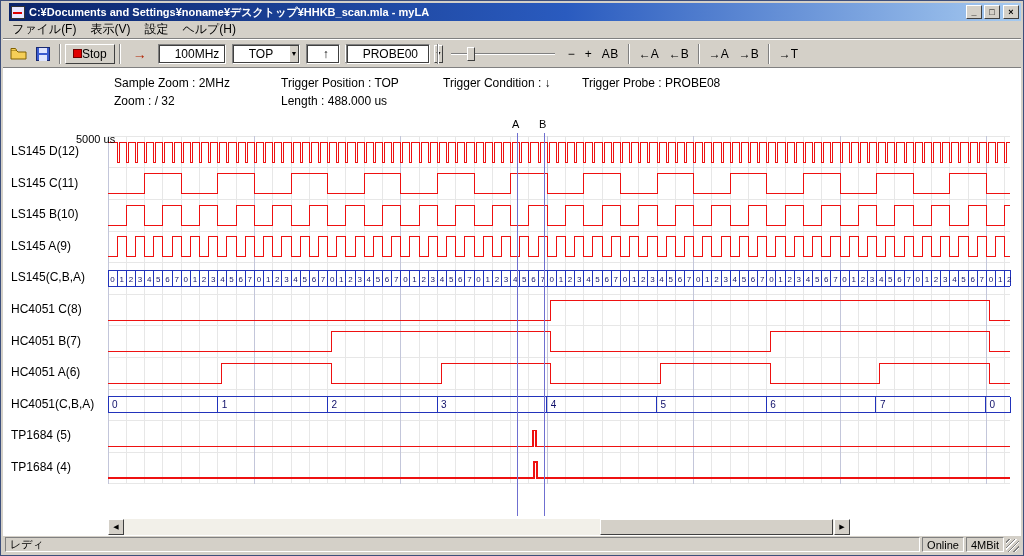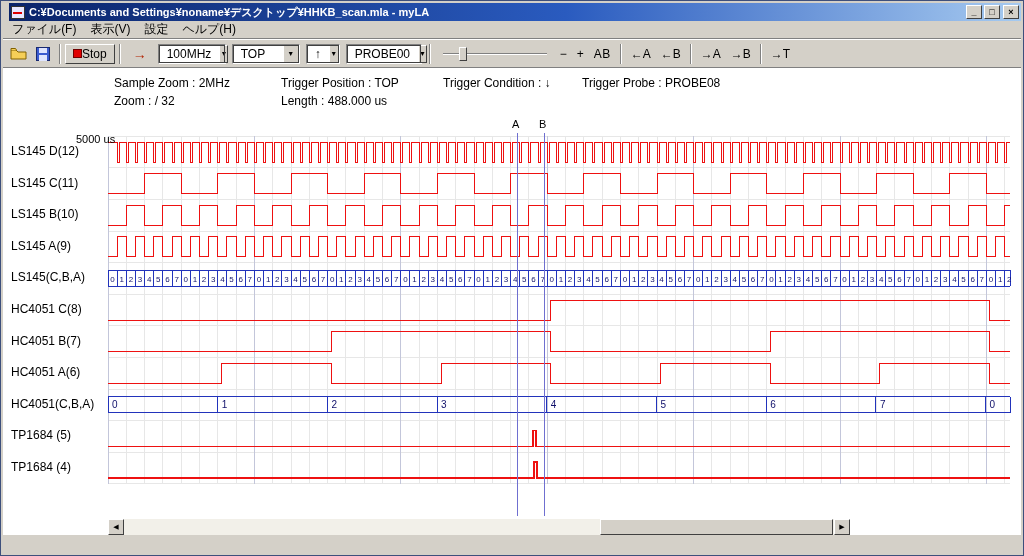--- a/index.html
+++ b/index.html
@@ -27,25 +27,25 @@
   .toolbar { height:29px; display:flex; align-items:center; border-top:1px solid #fff;
     border-bottom:1px solid #808080; padding:0 4px; font-size:12px; }
   .tool-icon-btn { width:24px; height:22px; display:flex; align-items:center; justify-content:center; }
   .tsep { width:0; height:20px; border-left:1px solid #808080; border-right:1px solid #fff; margin:0 4px; }
   .stop-btn { height:20px; display:flex; align-items:center; padding:0 7px; background:#d4d0c8;
     border:1px solid; border-color:#fff #404040 #404040 #fff; font-size:12px; }
   .stop-square { width:9px; height:9px; background:#e00000; border:1px solid #700000; }
   .run-btn { font-size:14px; color:#b22200; font-weight:bold; padding:0 8px; }
   .combo { height:20px; background:#fff; border:1px solid; border-color:#808080 #fff #fff #808080;
     outline:1px solid #404040; outline-offset:-2px; display:flex; align-items:center; margin:0 3px; }
-  .combo-text { padding:0 8px; font-size:12px; flex:1; white-space:nowrap; }
+  .combo-text { padding:0 16px; font-size:12px; flex:1; white-space:nowrap; }
   .combo-btn { width:16px; height:18px; background:#d4d0c8; border:1px solid;
     border-color:#fff #404040 #404040 #fff; display:flex; align-items:center; justify-content:center;
     font-size:7px; color:#000; }
-  .w-clock { width:68px; } .w-pos { width:68px; } .w-edge { width:34px; } .w-probe { width:76px; }
+  .w-clock { width:68px; } .w-pos { width:68px; } .w-edge { width:34px; } .w-probe { width:84px; }
   .slider { width:104px; height:20px; position:relative; margin:0 8px; }
   .slider-track { position:absolute; left:0; right:0; top:9px; height:2px; background:#808080; border-bottom:1px solid #fff; }
   .slider-thumb { position:absolute; left:16px; top:3px; width:8px; height:14px; background:#d4d0c8;
     border:1px solid; border-color:#fff #404040 #404040 #fff; }
   .tbtn { padding:1px 5px; font-size:12px; color:#000; }
   .tbtn.wide { letter-spacing:0.5px; }
 
   
   .client { position:relative; background:#fff; height:467px; overflow:hidden; }
   .abs { position:absolute; white-space:nowrap; font-size:12px; color:#000; }
@@ -472,14 +472,20 @@
         <div class="ch-label" style="top: 392px;">TP1684 (4)</div>
       </div>
 
     <div class="hscroll">
       <span class="scroll-arrow left">◀</span>
       <span class="scroll-thumb"></span>
       <span class="scroll-arrow right">▶</span>
     </div>
   </div>
 
+  <div class="statusbar">
+    <span class="status-panel panel-ready">レディ</span>
+    <span class="status-panel">Online</span>
+    <span class="status-panel">4MBit</span>
+    <span class="grip"></span>
+  </div>
 
 </div>
 
 </body></html>

